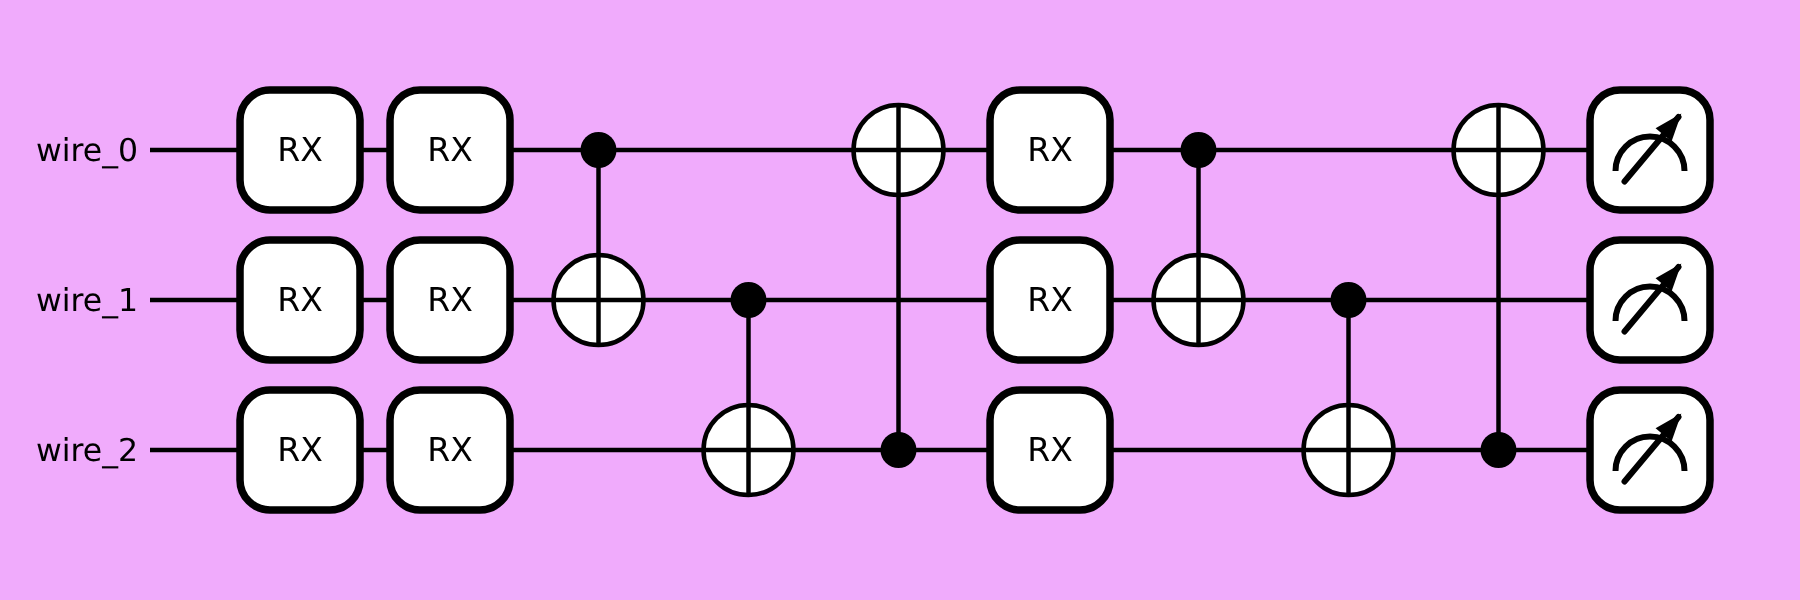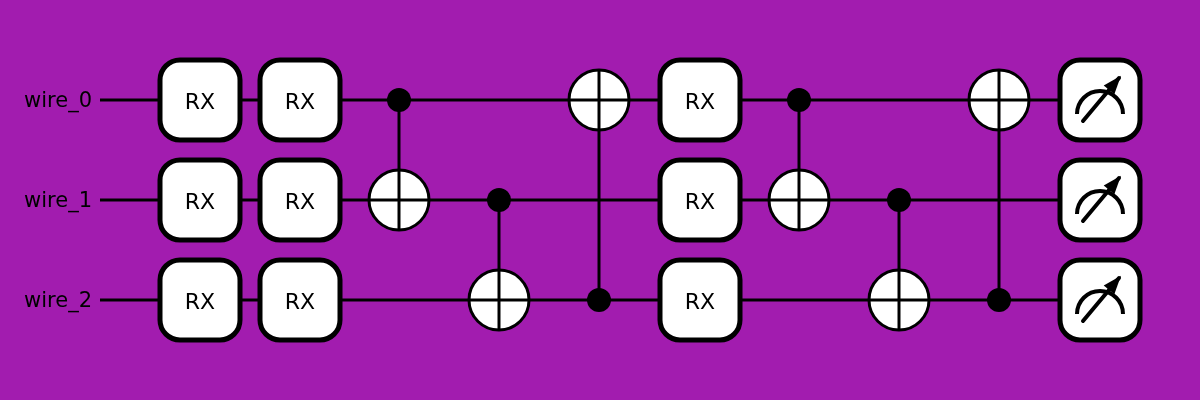--- a/index.html
+++ b/index.html
@@ -8,21 +8,21 @@
     padding: 0;
     background: #ffffff;
   }
   body {
     font-family: "DejaVu Sans", sans-serif;
   }
   #circuit-root {
     position: relative;
     width: 1200px;
     height: 400px;
-    background: #a21caf;
+    background: #f0abfc;
     overflow: hidden;
   }
   #circuit-svg {
     display: block;
     width: 1200px;
     height: 400px;
   }
   .wire-line {
     stroke: #000000;
     stroke-width: 3;

